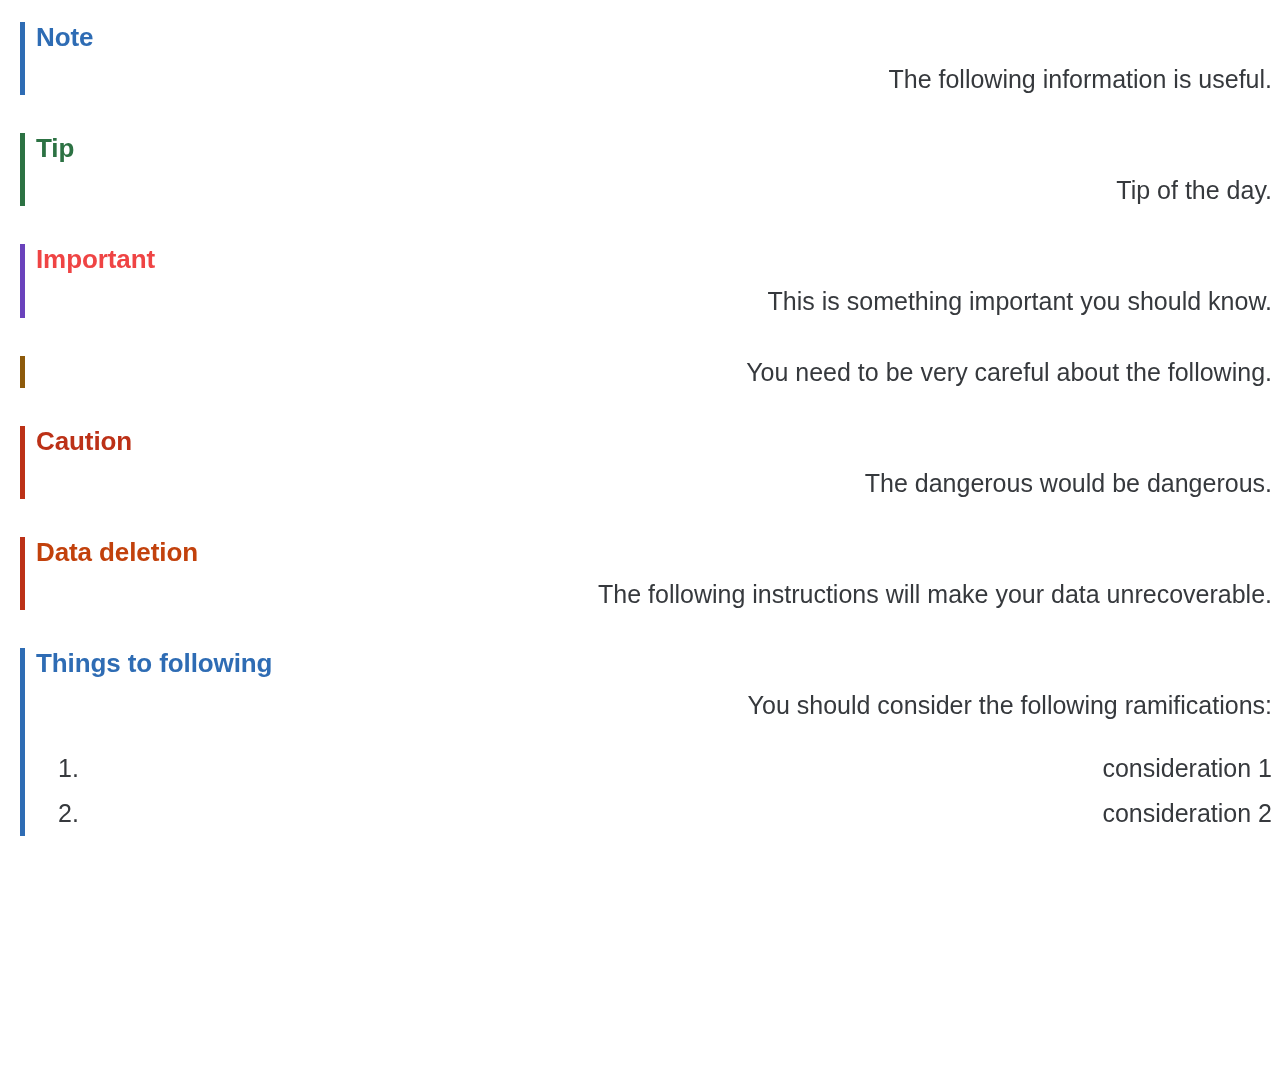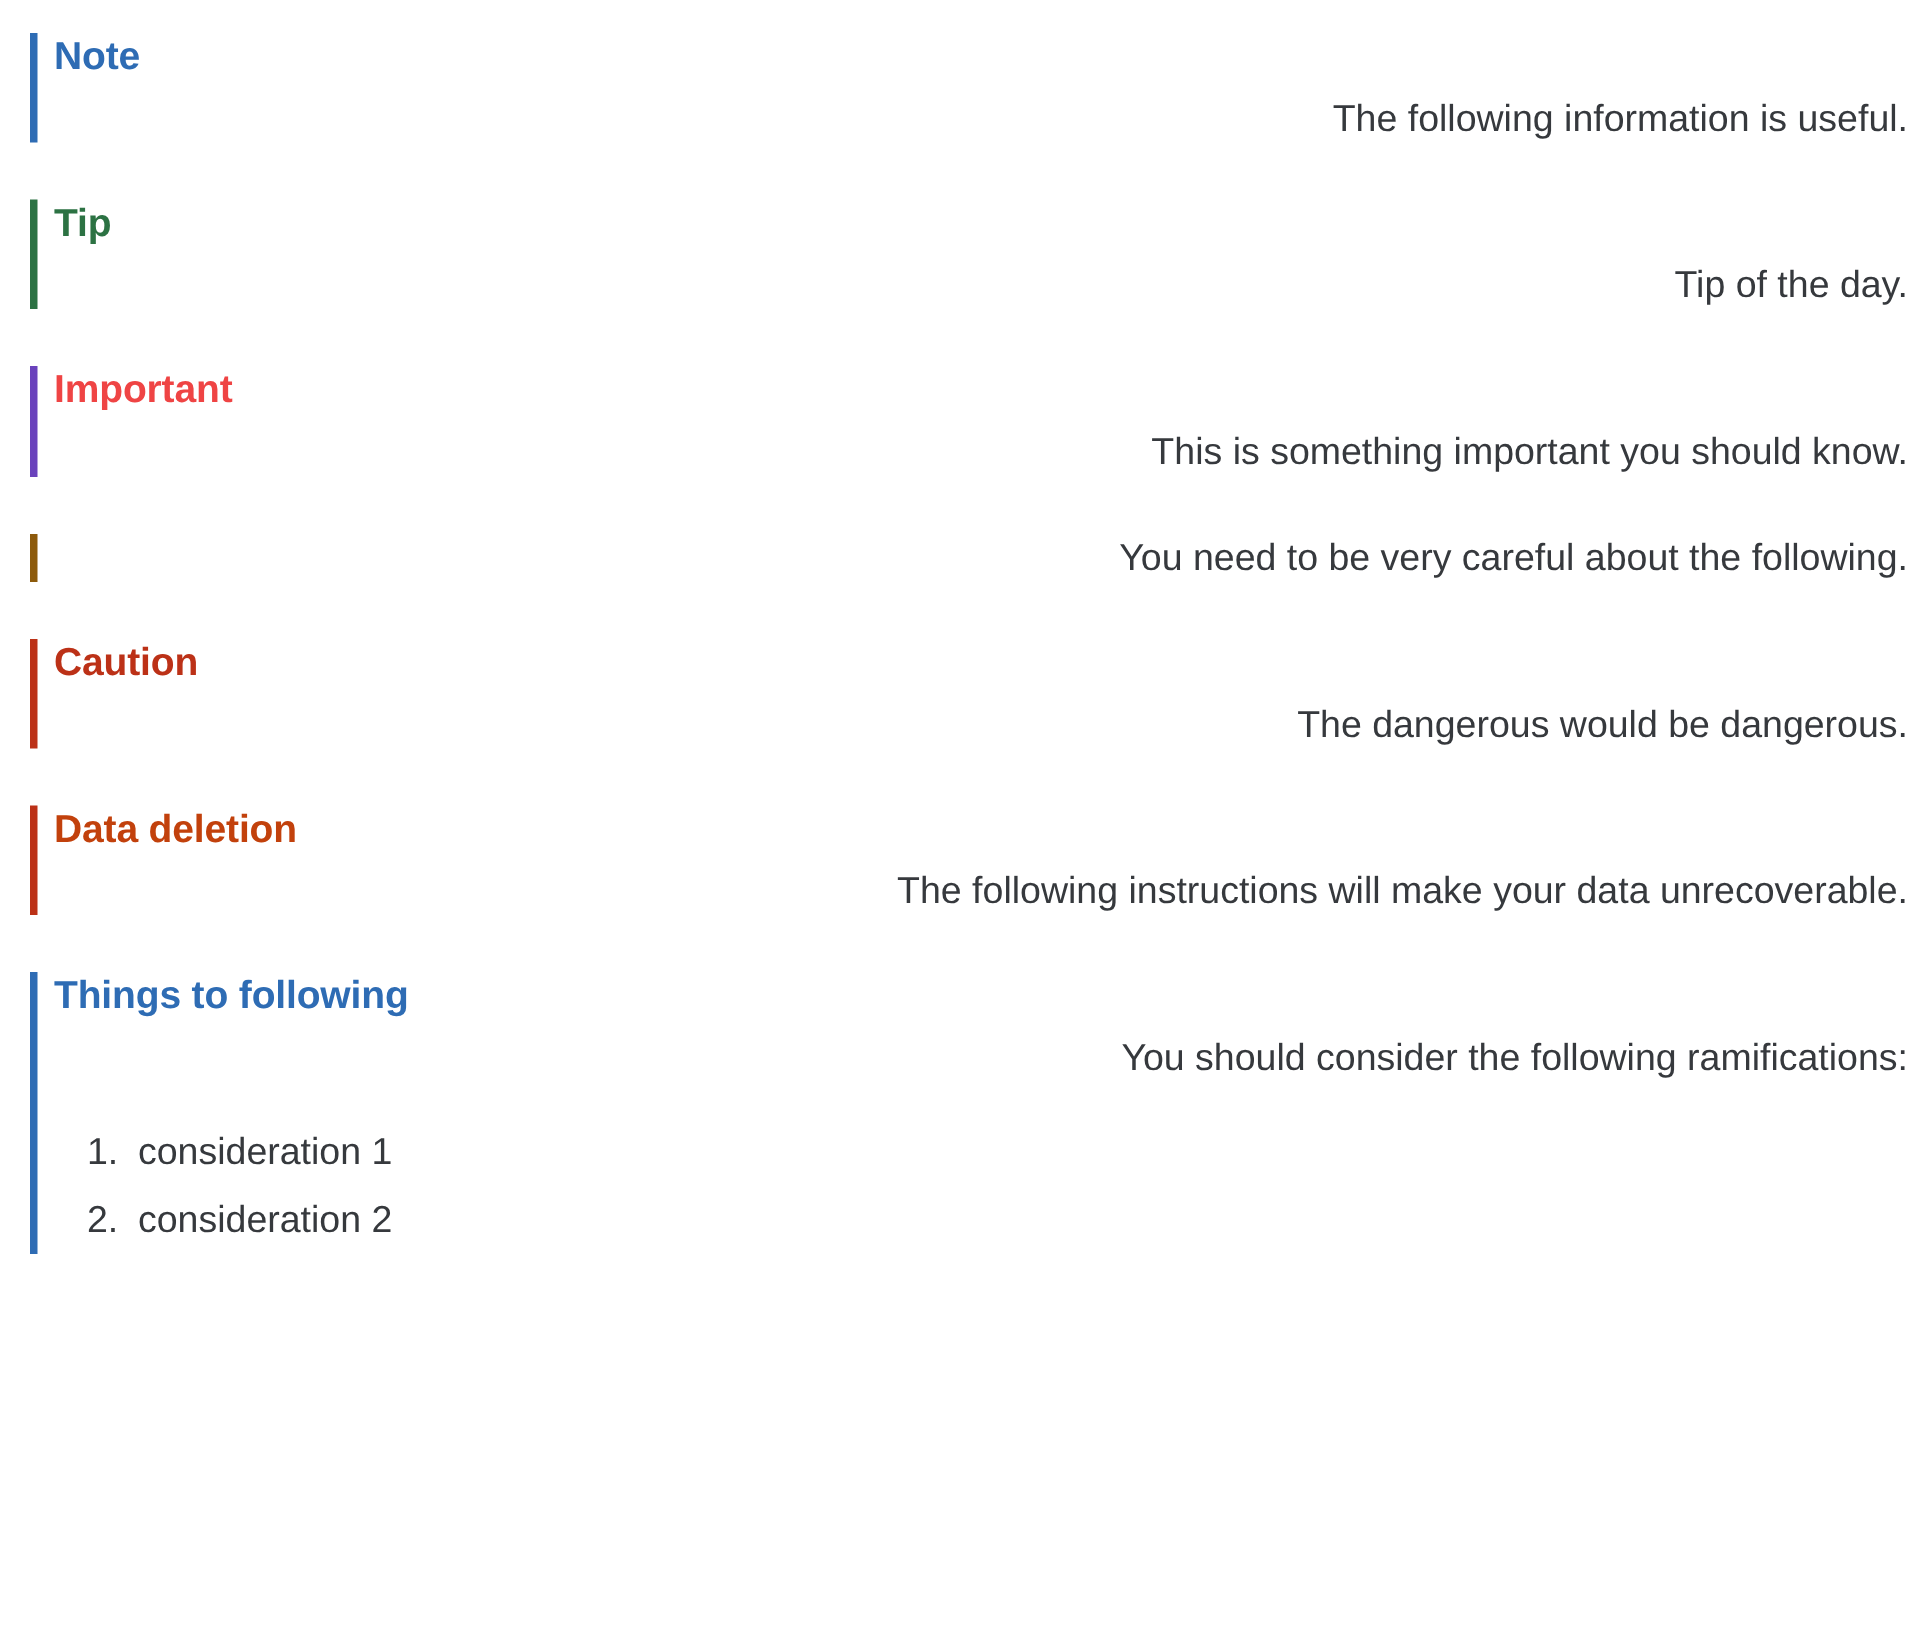--- a/index.html
+++ b/index.html
@@ -48,20 +48,21 @@
     color: #36393d;
     margin: 0;
     font-weight: normal;
     text-align: right;
   }
   .alert-list {
     list-style: none;
     margin: 24px 0 0 0;
     padding: 0 0 0 56px;
     counter-reset: consideration;
+    text-align: right;
   }
   .alert-list li {
     font-size: 25px;
     line-height: 1.8;
     color: #36393d;
     counter-increment: consideration;
     position: relative;
   }
   .alert-list li::before {
     content: counter(consideration) ". ";

